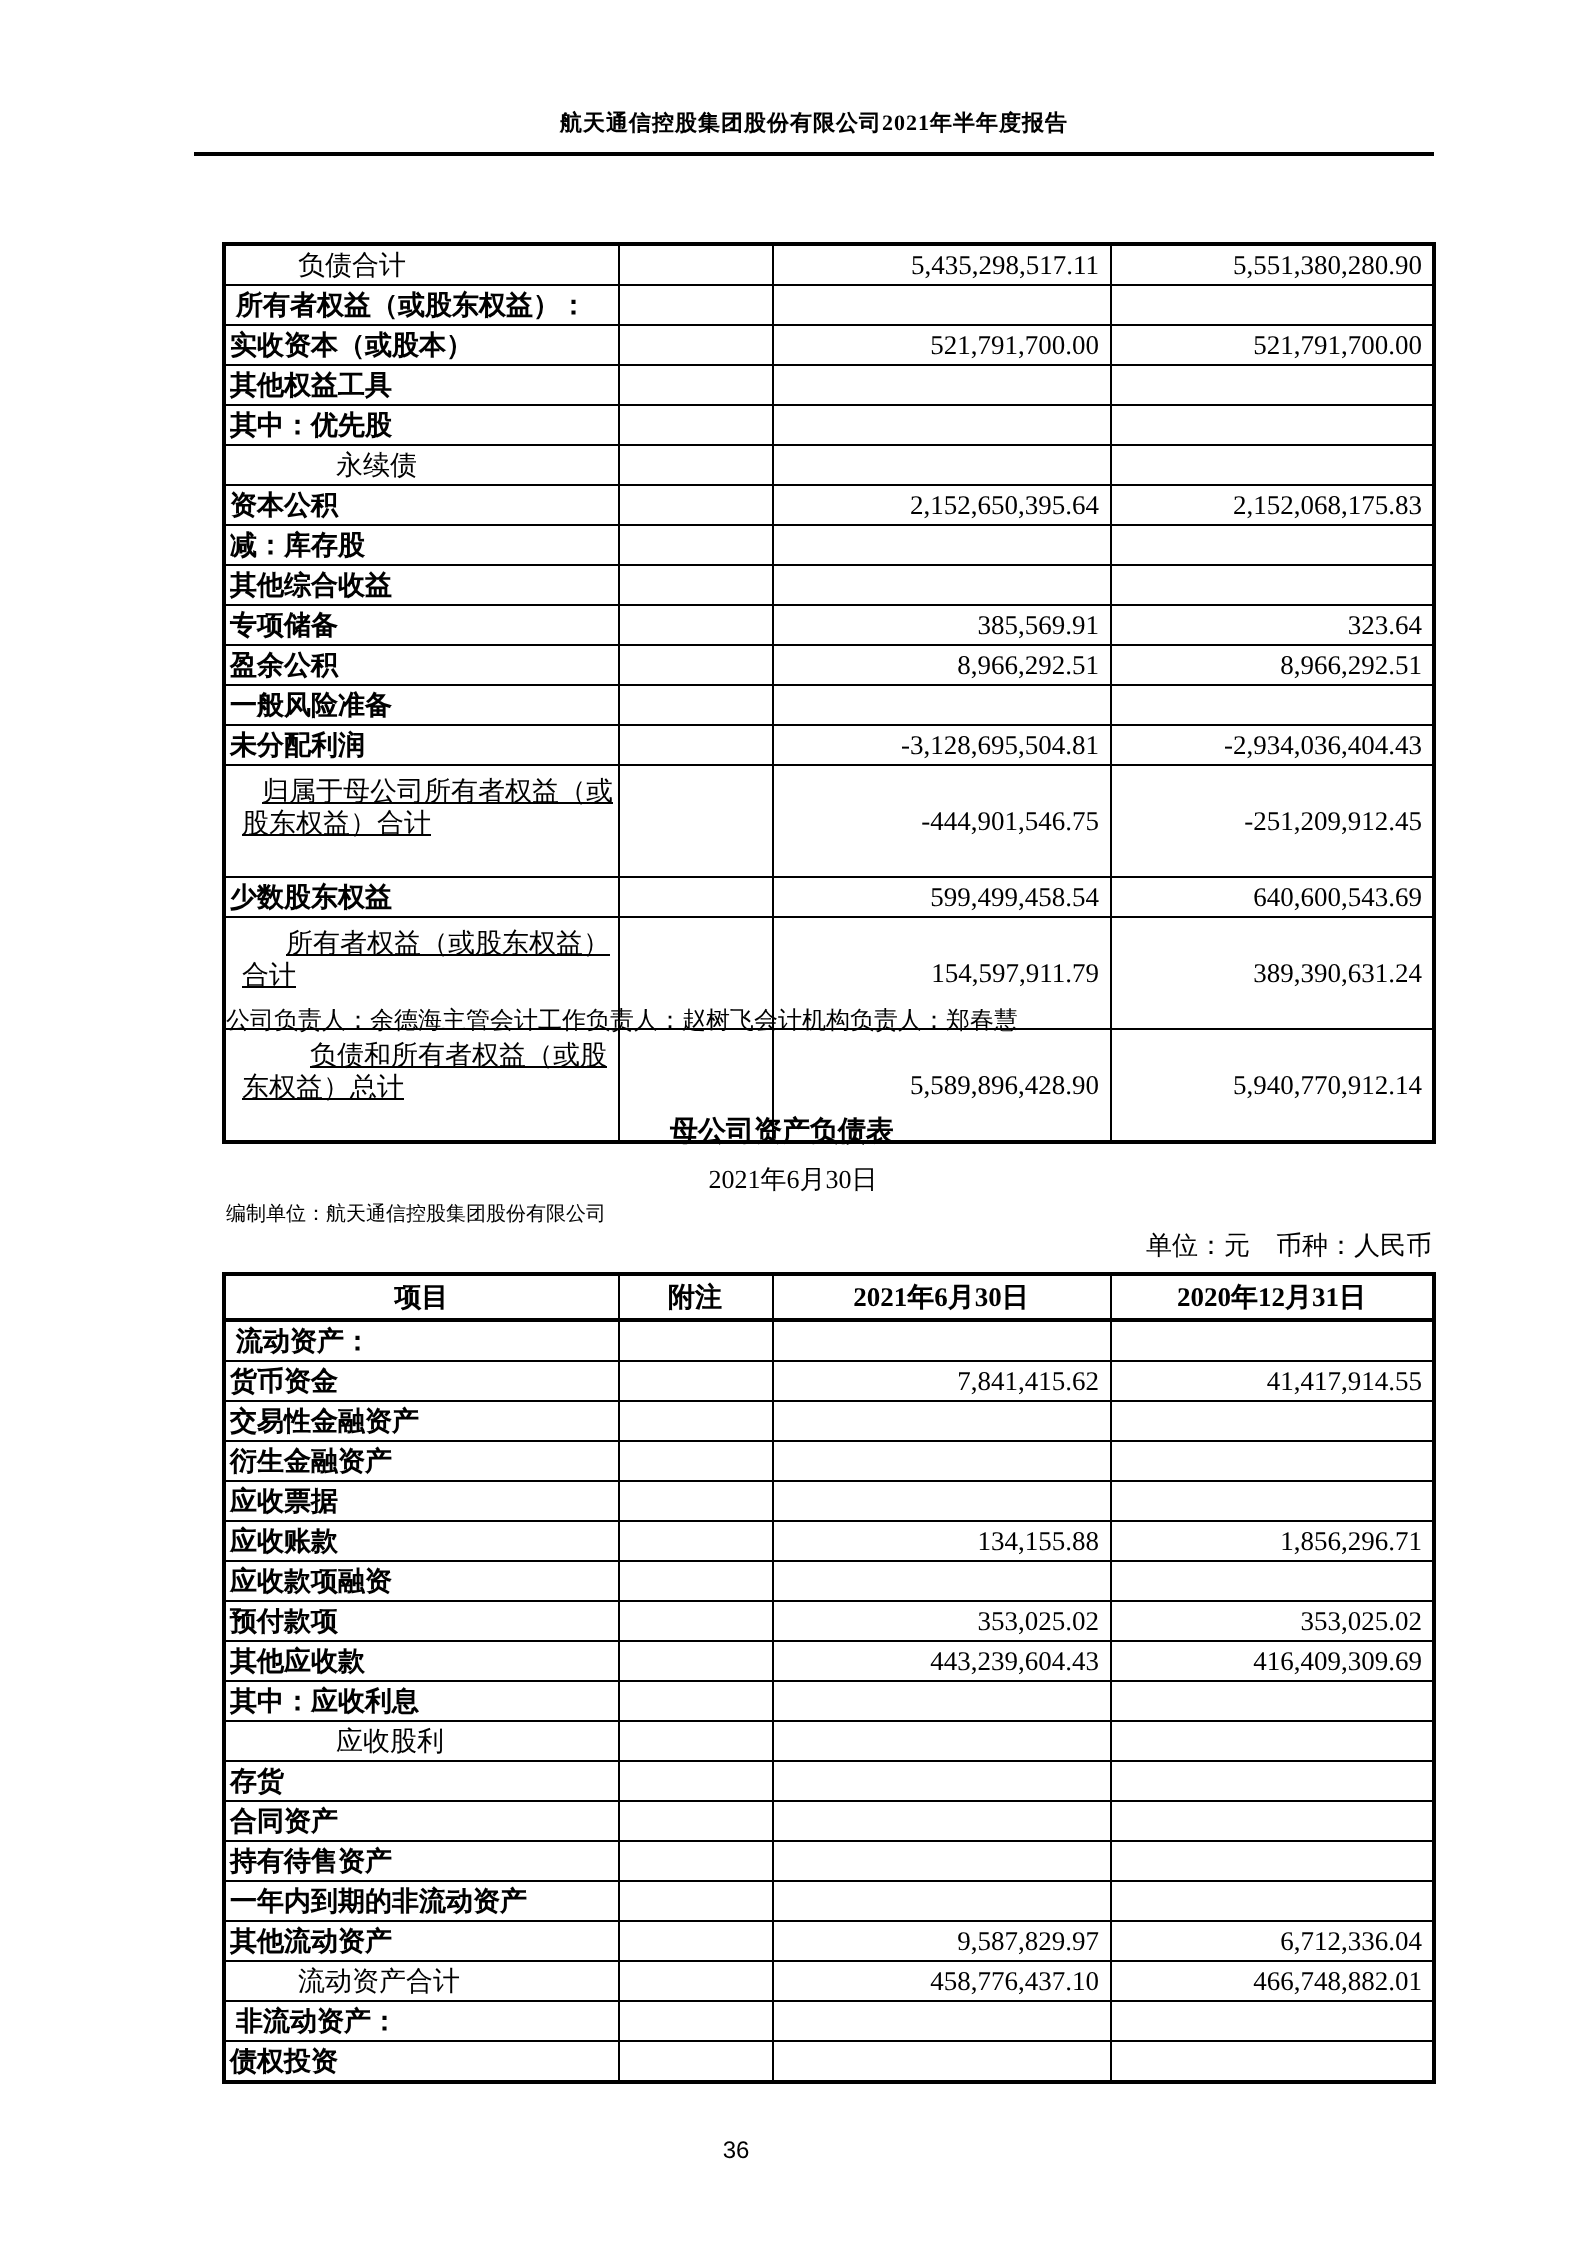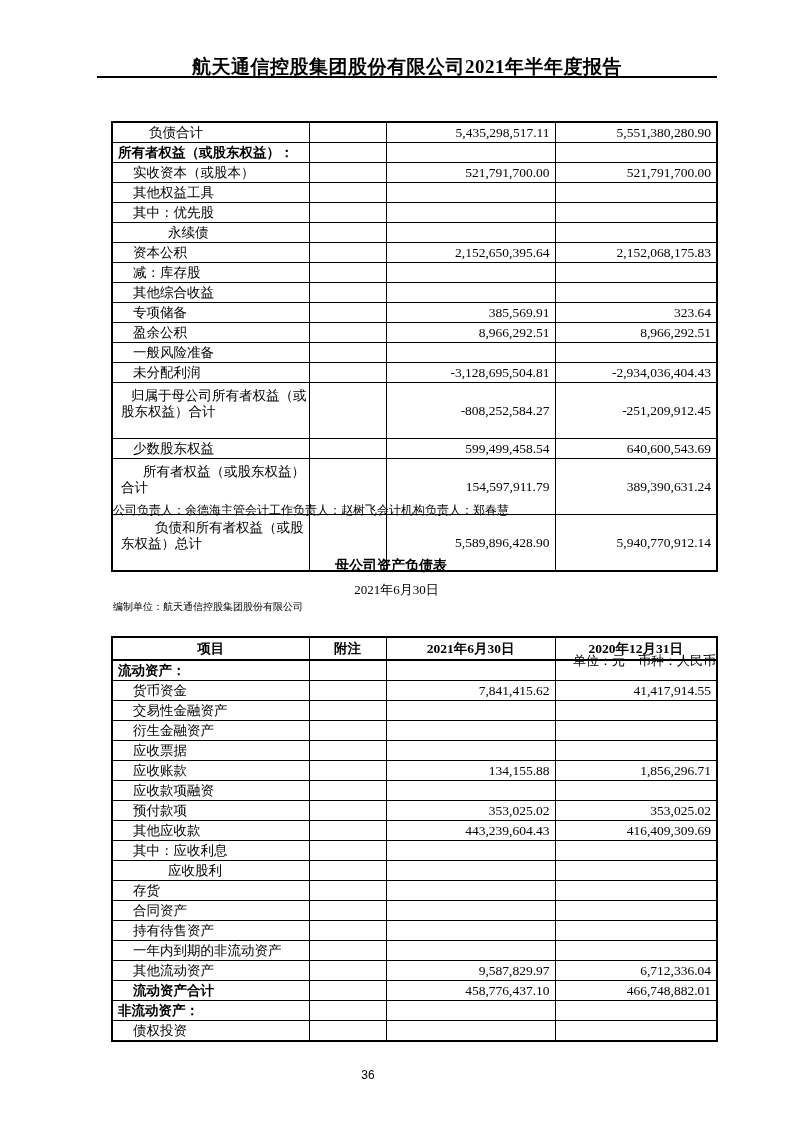--- a/index.html
+++ b/index.html
@@ -7,21 +7,21 @@
     position:relative;
     width:793px;height:1122px;
     margin:0 auto;
     background:#ffffff;
     font-family:"Liberation Serif","DejaVu Serif",serif;
     color:#000;
     overflow:hidden;
   }
   .doc-header{
     position:absolute;top:54px;left:97px;width:620px;
-    text-align:center;font-size:19px;font-weight:bold;
+    text-align:center;font-size:11px;font-weight:bold;
     letter-spacing:0.5px;
   }
   .header-rule{
     position:absolute;top:76px;left:97px;width:620px;
     border-top:2px solid #000;height:0;
   }
   table.fintable{
     position:absolute;left:111px;width:605px;
     border-collapse:collapse;table-layout:fixed;
     font-size:13.5px;
@@ -35,26 +35,26 @@
     overflow:hidden;
   }
   .fintable thead th{
     height:21px;font-weight:bold;text-align:center;
     border-bottom:2px solid #000;
   }
   .t1{top:121px;}
   .t2{top:636px;}
   td.item{text-align:left;white-space:nowrap;}
   td.item.section{font-weight:bold;padding-left:5px;}
-  td.item.i1{padding-left:20px;}
-  td.item.i2{padding-left:20px;font-weight:bold;}
+  td.item.i1{padding-left:2px;font-weight:bold;}
+  td.item.i2{padding-left:36px;}
   td.item.i3{padding-left:36px;}
   td.item.i4{padding-left:55px;}
   td.item.h1,td.item.h2,td.item.h3{
-    white-space:normal;line-height:16px;padding-top:2px;padding-bottom:15px;
+    white-space:normal;line-height:16px;padding-top:2px;padding-bottom:15px;text-decoration:underline;
   }
   td.item.h1{padding-left:8px;text-indent:10px;}
   td.item.h2{padding-left:8px;text-indent:22px;}
   td.item.h3{padding-left:8px;text-indent:34px;}
   tr.wrap td{height:38px;}
   td.num{text-align:right;padding-right:5px;white-space:nowrap;}
   .signatories{
     position:absolute;top:502px;left:113px;
     font-size:12px;
   }
@@ -64,21 +64,21 @@
   }
   .stmt-date{
     position:absolute;top:581px;left:0;width:793px;
     text-align:center;font-size:13px;
   }
   .prepared-by{
     position:absolute;top:600px;left:113px;
     font-size:10px;
   }
   .unit-note{
-    position:absolute;top:652px;left:113px;width:603px;
+    position:absolute;top:614px;left:113px;width:603px;
     text-align:right;font-size:13px;
   }
   .page-number{
     position:absolute;top:1068px;left:0;width:736px;
     text-align:center;font-size:12px;
     font-family:"Liberation Sans","DejaVu Sans",sans-serif;
   }
 </style>
 </head>
 <body>
@@ -170,21 +170,21 @@
         </tr>
         <tr>
           <td class="item i1">未分配利润</td>
           <td class="note"></td>
           <td class="num">-3,128,695,504.81</td>
           <td class="num">-2,934,036,404.43</td>
         </tr>
         <tr class="wrap">
           <td class="item h1">归属于母公司所有者权益（或股东权益）合计</td>
           <td class="note"></td>
-          <td class="num">-808,252,584.27</td>
+          <td class="num">-444,901,546.75</td>
           <td class="num">-251,209,912.45</td>
         </tr>
         <tr>
           <td class="item i1">少数股东权益</td>
           <td class="note"></td>
           <td class="num">599,499,458.54</td>
           <td class="num">640,600,543.69</td>
         </tr>
         <tr class="wrap">
           <td class="item h2">所有者权益（或股东权益）合计</td>

